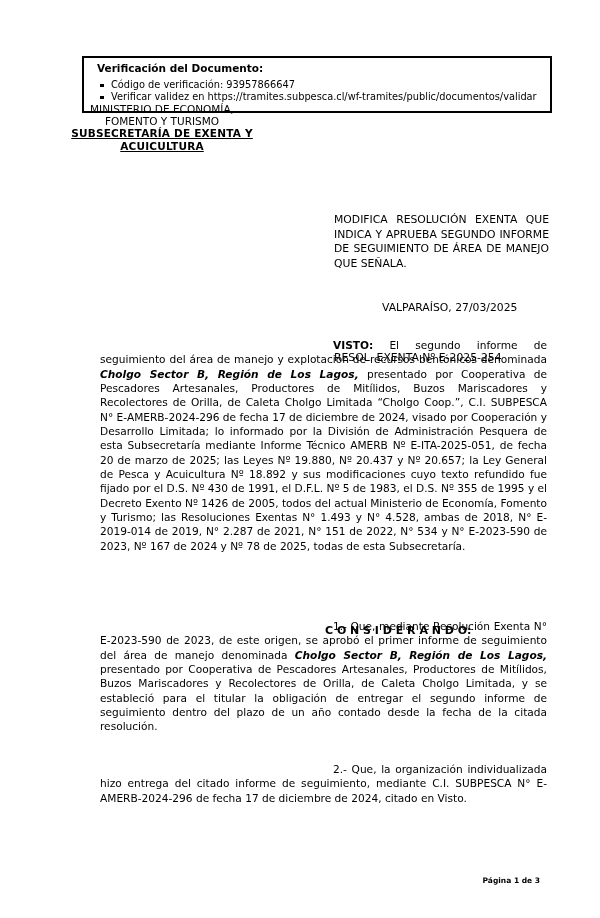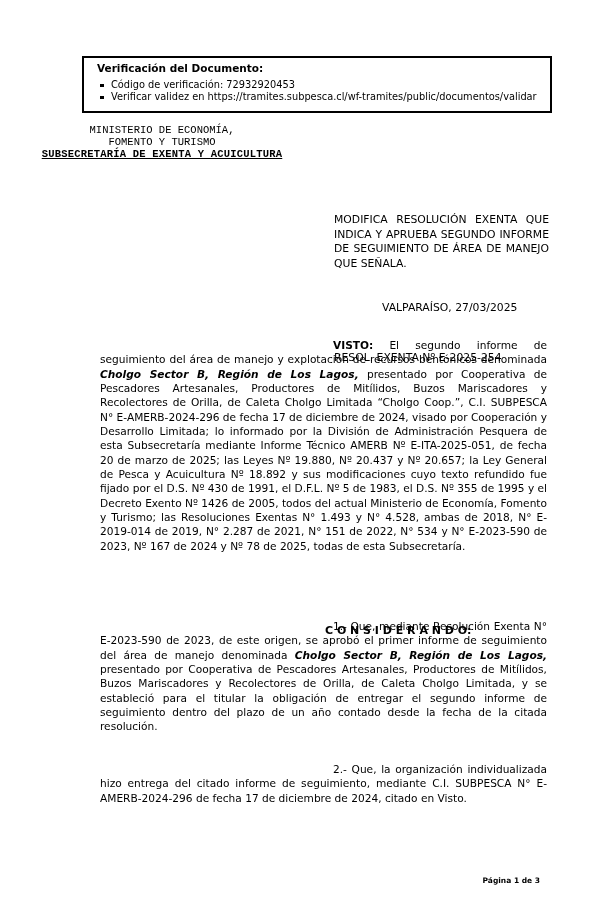--- a/index.html
+++ b/index.html
@@ -46,26 +46,25 @@
     top: 4.5px;
     width: 3.5px;
     height: 3.5px;
     background: #000000;
   }
 
   
   .letterhead {
     position: absolute;
     left: 30px;
-    top: 124px;
+    top: 103px;
     width: 264px;
     text-align: center;
     font-size: 10.5px;
     line-height: 12.2px;
-    font-family: Liberation Mono, monospace;
   }
   .letterhead .lh-bold-underline {
     font-weight: bold;
     text-decoration: underline;
     letter-spacing: 0.2px;
   }
 
   
   .heading-block {
     position: absolute;
@@ -128,21 +127,21 @@
   }
 </style>
 </head>
 <body>
 
 <div class="page">
 
   <div class="verify-box">
     <div class="verify-title">Verificación del Documento:</div>
     <ul class="verify-list">
-      <li>Código de verificación: 72932920453</li>
+      <li>Código de verificación: 93957866647</li>
       <li>Verificar validez en https://tramites.subpesca.cl/wf-tramites/public/documentos/validar</li>
     </ul>
   </div>
 
   <div class="letterhead">
     <div>MINISTERIO DE ECONOMÍA,</div>
     <div>FOMENTO Y TURISMO</div>
     <div class="lh-bold-underline">SUBSECRETARÍA DE EXENTA Y ACUICULTURA</div>
   </div>
 

